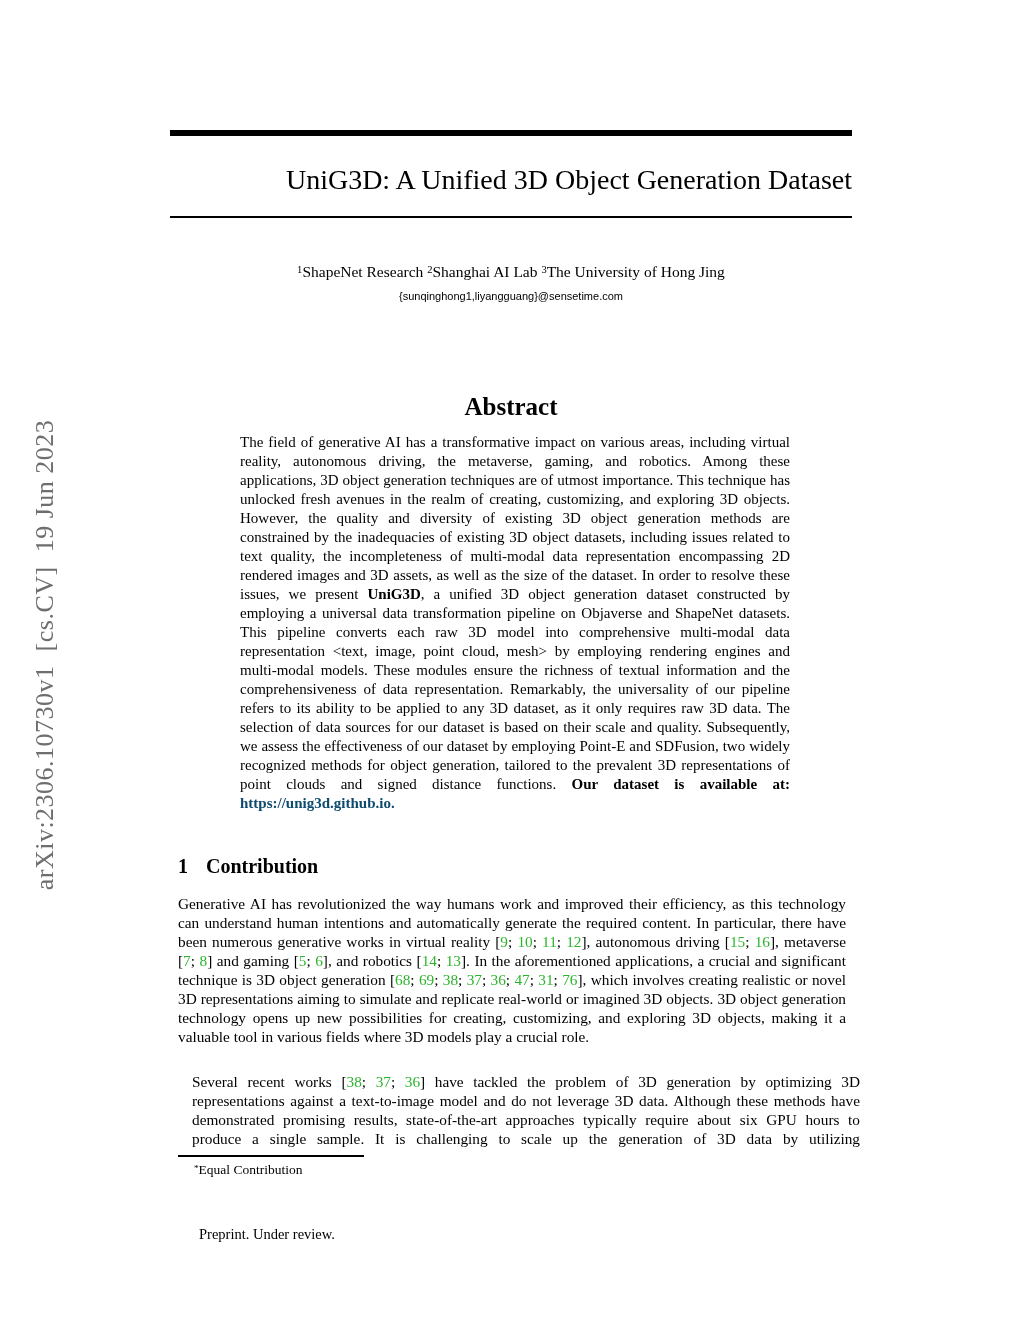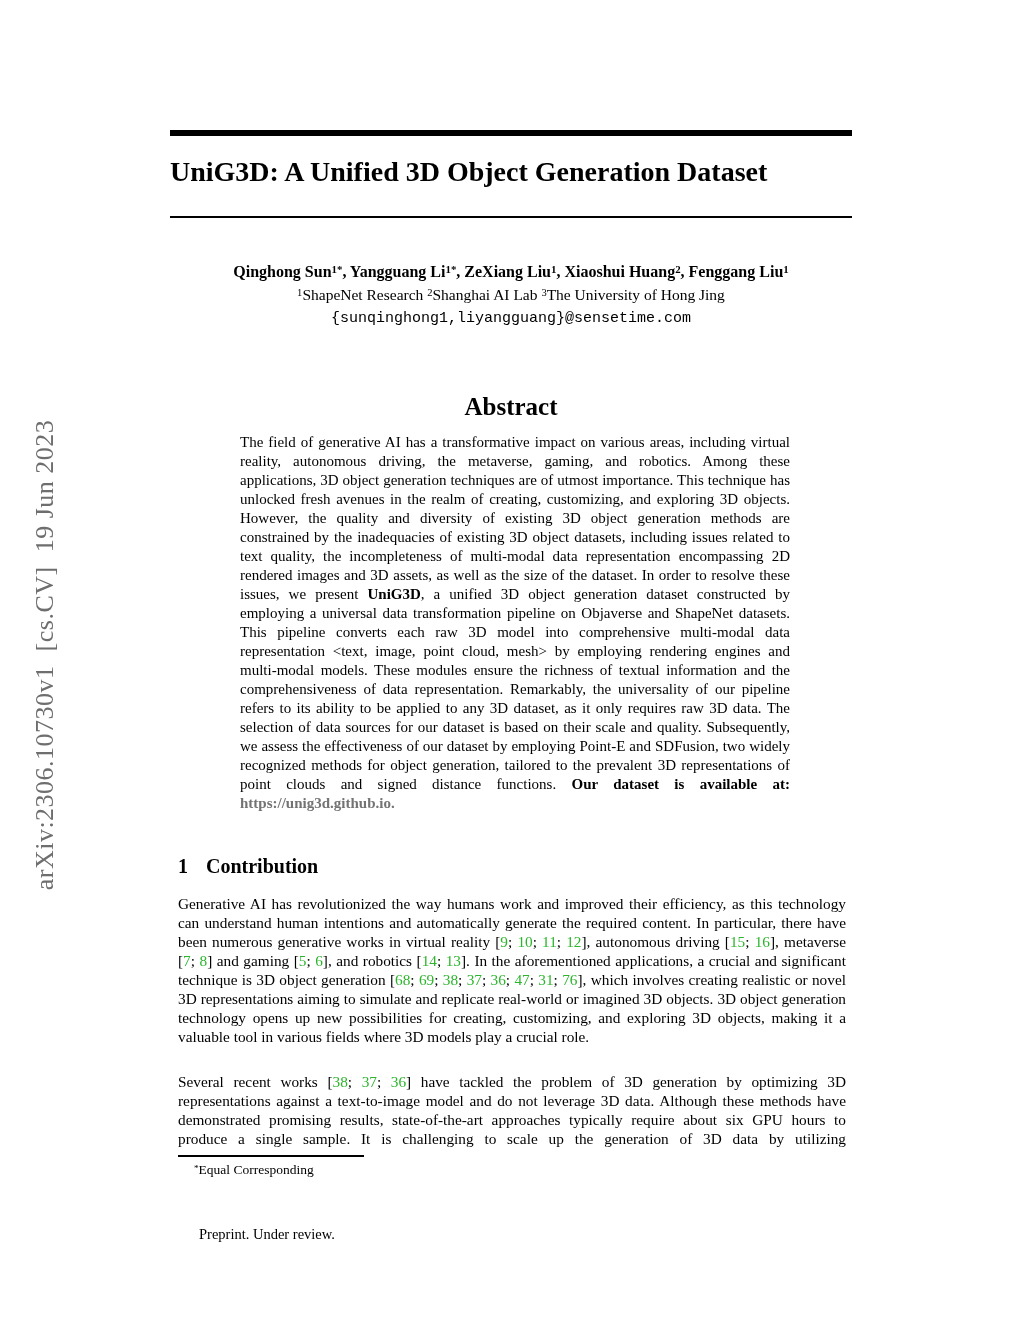--- a/index.html
+++ b/index.html
@@ -10,85 +10,84 @@
   .abs{position:absolute;}
   
   .arxiv-side{
     left:45px;top:655px;
     transform:translate(-50%,-50%) rotate(-90deg);
     white-space:pre;font-size:26px;color:#6e6e6e;
     font-family:"Liberation Serif", serif;letter-spacing:0.5px;
   }
   
   .rule-thick{left:170px;top:130px;width:682px;height:6px;background:#000;}
-  .page-title{left:170px;top:156px;width:682px;text-align:left;
-    font-size:28px;font-weight:bold;}
+  .page-title{left:170px;top:164px;width:682px;text-align:right;
+    font-size:28px;font-weight:normal;}
   .rule-thin{left:170px;top:216px;width:682px;height:2px;background:#000;}
   
   .authors{left:130px;top:261px;width:762px;text-align:center;font-size:16px;line-height:22px;}
   .authors .row{display:block;}
   .affil{font-size:15.5px;}
-  .email-line{font-family:Liberation Mono, monospace;font-size:15px;letter-spacing:0px;}
+  .email-line{font-family:Liberation Sans, sans-serif;font-size:11px;letter-spacing:0px;}
   
   .abstract-heading{left:170px;top:393px;width:682px;text-align:center;
     font-size:25px;font-weight:bold;}
   .abstract-body{left:240px;top:433px;width:550px;text-align:justify;
     font-size:15px;line-height:19px;}
   
   .section-heading{left:178px;top:855px;font-size:20px;font-weight:bold;}
   .section-heading .num{display:inline-block;margin-right:18px;}
   .body-par{left:178px;width:668px;text-align:justify;font-size:15.3px;line-height:19px;}
   .par1{top:894px;}
-  .par2{top:1072px;}
+  .par2{top:1072px;margin-left:14px;}
   .continued{text-align-last:justify;}
   
   .footnote-rule{left:178px;top:1155px;width:186px;height:2px;background:#000;}
   .footnotes{left:178px;top:1161px;width:500px;font-size:13.5px;line-height:18.5px;}
   .footnotes .fnote{padding-left:16px;}
   .preprint{left:178px;top:1226px;font-size:14.5px;margin-left:21px;}
   
   .seg-n{}
   .seg-b{font-weight:bold;}
   .seg-sup{font-size:0.68em;position:relative;top:-0.38em;}
   .seg-bsup{font-size:0.68em;position:relative;top:-0.38em;font-weight:bold;}
   .seg-cite{color:#2bb52b;}
-  .seg-link{color:#737373;font-weight:bold;}
+  .seg-link{color:#0c4a6e;font-weight:bold;}
 </style>
 </head>
 <body>
 
 <div>
 
   <div class="abs arxiv-side">arXiv:2306.10730v1  [cs.CV]  19 Jun 2023</div>
 
   <div class="abs rule-thick"></div>
 
   <div class="abs page-title">UniG3D: A Unified 3D Object Generation Dataset</div>
 
   <div class="abs rule-thin"></div>
 
   <div class="abs authors">
-    <span class="row"><span class="seg-b">Qinghong Sun</span><span class="seg-bsup">1*</span><span class="seg-b">, Yangguang Li</span><span class="seg-bsup">1*</span><span class="seg-b">, ZeXiang Liu</span><span class="seg-bsup">1</span><span class="seg-b">, Xiaoshui Huang</span><span class="seg-bsup">2</span><span class="seg-b">, Fenggang Liu</span><span class="seg-bsup">1</span></span>
     <span class="row affil"><span class="seg-sup">1</span><span class="seg-n">ShapeNet Research </span><span class="seg-sup">2</span><span class="seg-n">Shanghai AI Lab </span><span class="seg-sup">3</span><span class="seg-n">The University of Hong Jing</span></span>
     <span class="row email-line">{sunqinghong1,liyangguang}@sensetime.com</span>
   </div>
 
   <div class="abs abstract-heading">Abstract</div>
 
   <div class="abs abstract-body"><span class="seg-n">The field of generative AI has a transformative impact on various areas, including virtual reality, autonomous driving, the metaverse, gaming, and robotics. Among these applications, 3D object generation techniques are of utmost importance. This technique has unlocked fresh avenues in the realm of creating, customizing, and exploring 3D objects. However, the quality and diversity of existing 3D object generation methods are constrained by the inadequacies of existing 3D object datasets, including issues related to text quality, the incompleteness of multi-modal data representation encompassing 2D rendered images and 3D assets, as well as the size of the dataset. In order to resolve these issues, we present </span><span class="seg-b">UniG3D</span><span class="seg-n">, a unified 3D object generation dataset constructed by employing a universal data transformation pipeline on Objaverse and ShapeNet datasets. This pipeline converts each raw 3D model into comprehensive multi-modal data representation &lt;text, image, point cloud, mesh&gt; by employing rendering engines and multi-modal models. These modules ensure the richness of textual information and the comprehensiveness of data representation. Remarkably, the universality of our pipeline refers to its ability to be applied to any 3D dataset, as it only requires raw 3D data. The selection of data sources for our dataset is based on their scale and quality. Subsequently, we assess the effectiveness of our dataset by employing Point-E and SDFusion, two widely recognized methods for object generation, tailored to the prevalent 3D representations of point clouds and signed distance functions. </span><span class="seg-b">Our dataset is available at: </span><span class="seg-link">https://unig3d.github.io.</span></div>
 
   <div class="abs section-heading">
     <span class="num">1</span><span>Contribution</span>
   </div>
 
   <div class="abs body-par par1"><span class="seg-n">Generative AI has revolutionized the way humans work and improved their efficiency, as this technology can understand human intentions and automatically generate the required content. In particular, there have been numerous generative works in virtual reality [</span><span class="seg-cite">9</span><span class="seg-n">; </span><span class="seg-cite">10</span><span class="seg-n">; </span><span class="seg-cite">11</span><span class="seg-n">; </span><span class="seg-cite">12</span><span class="seg-n">], autonomous driving [</span><span class="seg-cite">15</span><span class="seg-n">; </span><span class="seg-cite">16</span><span class="seg-n">], metaverse [</span><span class="seg-cite">7</span><span class="seg-n">; </span><span class="seg-cite">8</span><span class="seg-n">] and gaming [</span><span class="seg-cite">5</span><span class="seg-n">; </span><span class="seg-cite">6</span><span class="seg-n">], and robotics [</span><span class="seg-cite">14</span><span class="seg-n">; </span><span class="seg-cite">13</span><span class="seg-n">]. In the aforementioned applications, a crucial and significant technique is 3D object generation [</span><span class="seg-cite">68</span><span class="seg-n">; </span><span class="seg-cite">69</span><span class="seg-n">; </span><span class="seg-cite">38</span><span class="seg-n">; </span><span class="seg-cite">37</span><span class="seg-n">; </span><span class="seg-cite">36</span><span class="seg-n">; </span><span class="seg-cite">47</span><span class="seg-n">; </span><span class="seg-cite">31</span><span class="seg-n">; </span><span class="seg-cite">76</span><span class="seg-n">], which involves creating realistic or novel 3D representations aiming to simulate and replicate real-world or imagined 3D objects. 3D object generation technology opens up new possibilities for creating, customizing, and exploring 3D objects, making it a valuable tool in various fields where 3D models play a crucial role.</span></div>
 
   <div class="abs body-par par2 continued"><span class="seg-n">Several recent works [</span><span class="seg-cite">38</span><span class="seg-n">; </span><span class="seg-cite">37</span><span class="seg-n">; </span><span class="seg-cite">36</span><span class="seg-n">] have tackled the problem of 3D generation by optimizing 3D representations against a text-to-image model and do not leverage 3D data. Although these methods have demonstrated promising results, state-of-the-art approaches typically require about six GPU hours to produce a single sample. It is challenging to scale up the generation of 3D data by utilizing</span></div>
 
   <div class="abs footnote-rule"></div>
 
   <div class="abs footnotes">
-    <div class="fnote"><span class="seg-sup">*</span><span class="seg-n">Equal Corresponding</span></div>
+    <div class="fnote"><span class="seg-sup">*</span><span class="seg-n">Equal Contribution</span></div>
   </div>
 
   <div class="abs preprint">Preprint. Under review.</div>
 
 </div>
 
 </body></html>

